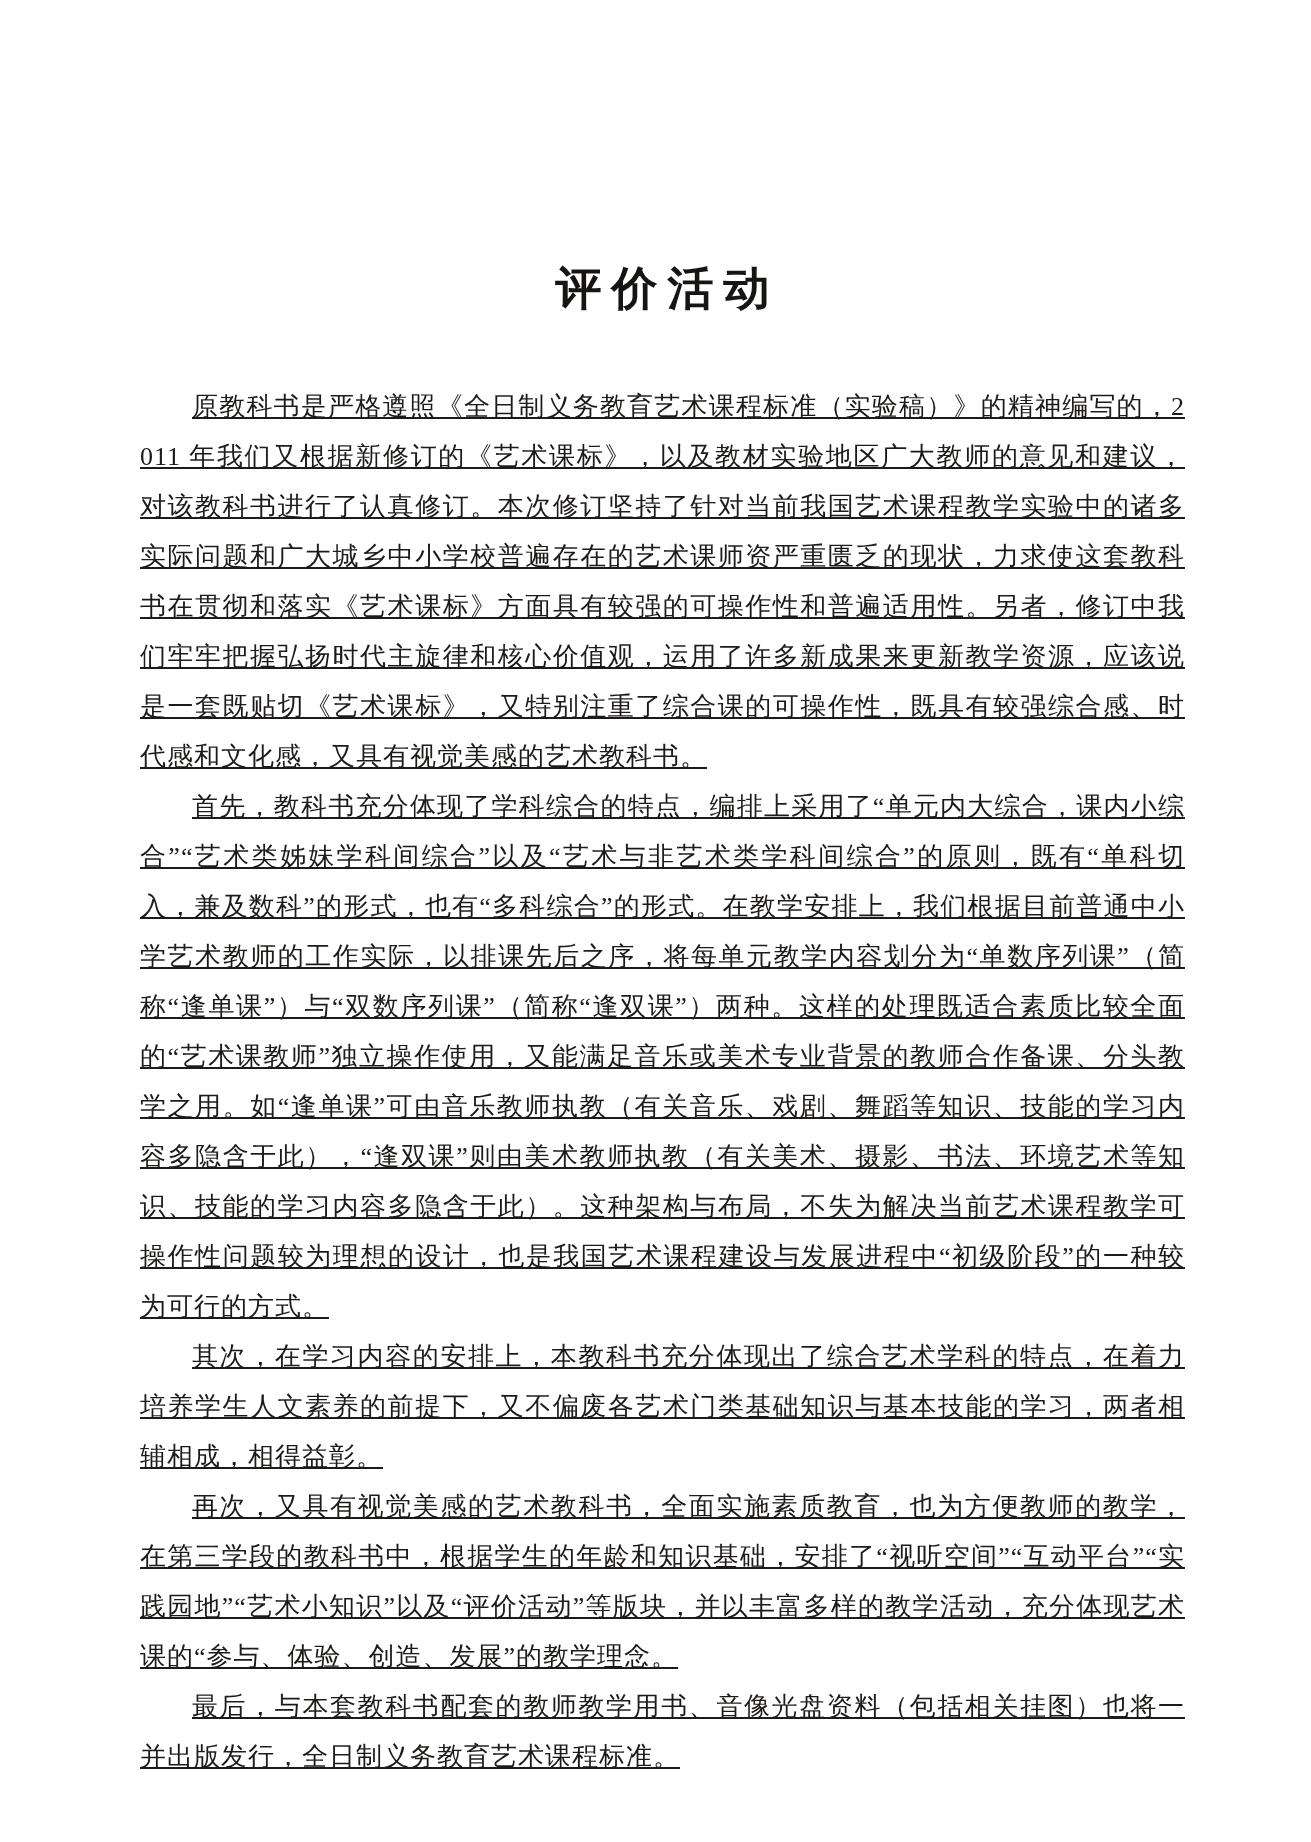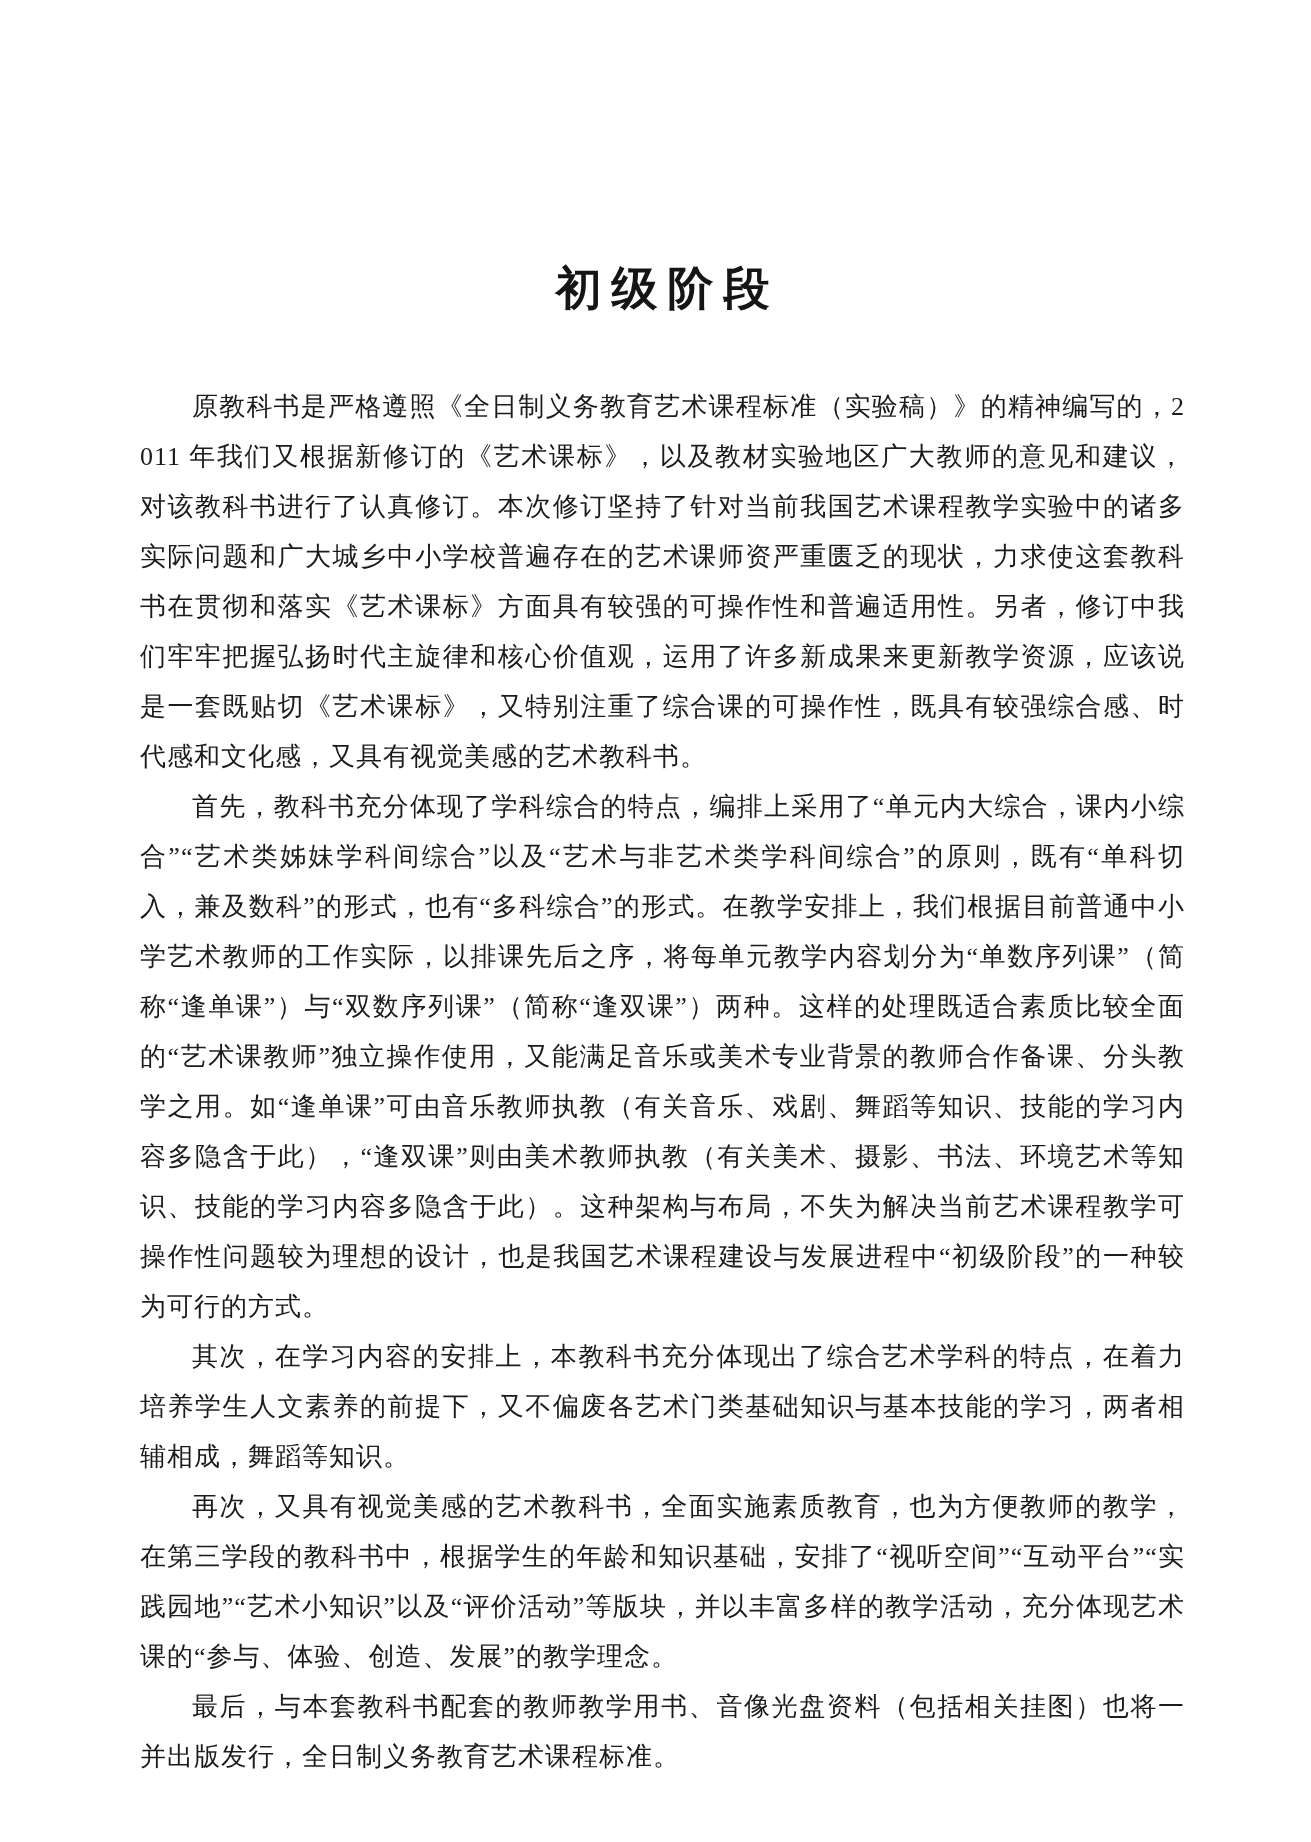--- a/index.html
+++ b/index.html
@@ -24,38 +24,39 @@
     font-weight: 900;
     font-size: 46px;
     line-height: 46px;
     letter-spacing: 10px;
     text-indent: 10px; 
     color: #171513;
   }
   .doc-body {
     margin-top: 71px;
     color: #1d1b19;
+    text-decoration: underline;
   }
   .doc-body p {
     margin: 0;
     font-size: 26px;
     line-height: 50px;
     text-align: justify;
     text-justify: inter-character;
     text-indent: 2em;
     letter-spacing: 1px;
     word-break: break-all;
   }
 </style>
 </head>
 <body>
 
 <div class="page">
-  <h1 class="doc-title">初级阶段</h1>
+  <h1 class="doc-title">评价活动</h1>
 
   <div class="doc-body">
     <p>原教科书是严格遵照《全日制义务教育艺术课程标准（实验稿）》的精神编写的，2011 年我们又根据新修订的《艺术课标》，以及教材实验地区广大教师的意见和建议，对该教科书进行了认真修订。本次修订坚持了针对当前我国艺术课程教学实验中的诸多实际问题和广大城乡中小学校普遍存在的艺术课师资严重匮乏的现状，力求使这套教科书在贯彻和落实《艺术课标》方面具有较强的可操作性和普遍适用性。另者，修订中我们牢牢把握弘扬时代主旋律和核心价值观，运用了许多新成果来更新教学资源，应该说是一套既贴切《艺术课标》，又特别注重了综合课的可操作性，既具有较强综合感、时代感和文化感，又具有视觉美感的艺术教科书。</p>
     <p>首先，教科书充分体现了学科综合的特点，编排上采用了“单元内大综合，课内小综合”“艺术类姊妹学科间综合”以及“艺术与非艺术类学科间综合”的原则，既有“单科切入，兼及数科”的形式，也有“多科综合”的形式。在教学安排上，我们根据目前普通中小学艺术教师的工作实际，以排课先后之序，将每单元教学内容划分为“单数序列课”（简称“逢单课”）与“双数序列课”（简称“逢双课”）两种。这样的处理既适合素质比较全面的“艺术课教师”独立操作使用，又能满足音乐或美术专业背景的教师合作备课、分头教学之用。如“逢单课”可由音乐教师执教（有关音乐、戏剧、舞蹈等知识、技能的学习内容多隐含于此），“逢双课”则由美术教师执教（有关美术、摄影、书法、环境艺术等知识、技能的学习内容多隐含于此）。这种架构与布局，不失为解决当前艺术课程教学可操作性问题较为理想的设计，也是我国艺术课程建设与发展进程中“初级阶段”的一种较为可行的方式。</p>
-    <p>其次，在学习内容的安排上，本教科书充分体现出了综合艺术学科的特点，在着力培养学生人文素养的前提下，又不偏废各艺术门类基础知识与基本技能的学习，两者相辅相成，舞蹈等知识。</p>
+    <p>其次，在学习内容的安排上，本教科书充分体现出了综合艺术学科的特点，在着力培养学生人文素养的前提下，又不偏废各艺术门类基础知识与基本技能的学习，两者相辅相成，相得益彰。</p>
     <p>再次，又具有视觉美感的艺术教科书，全面实施素质教育，也为方便教师的教学，在第三学段的教科书中，根据学生的年龄和知识基础，安排了“视听空间”“互动平台”“实践园地”“艺术小知识”以及“评价活动”等版块，并以丰富多样的教学活动，充分体现艺术课的“参与、体验、创造、发展”的教学理念。</p>
     <p>最后，与本套教科书配套的教师教学用书、音像光盘资料（包括相关挂图）也将一并出版发行，全日制义务教育艺术课程标准。</p>
   </div>
 </div>
 
 </body></html>

